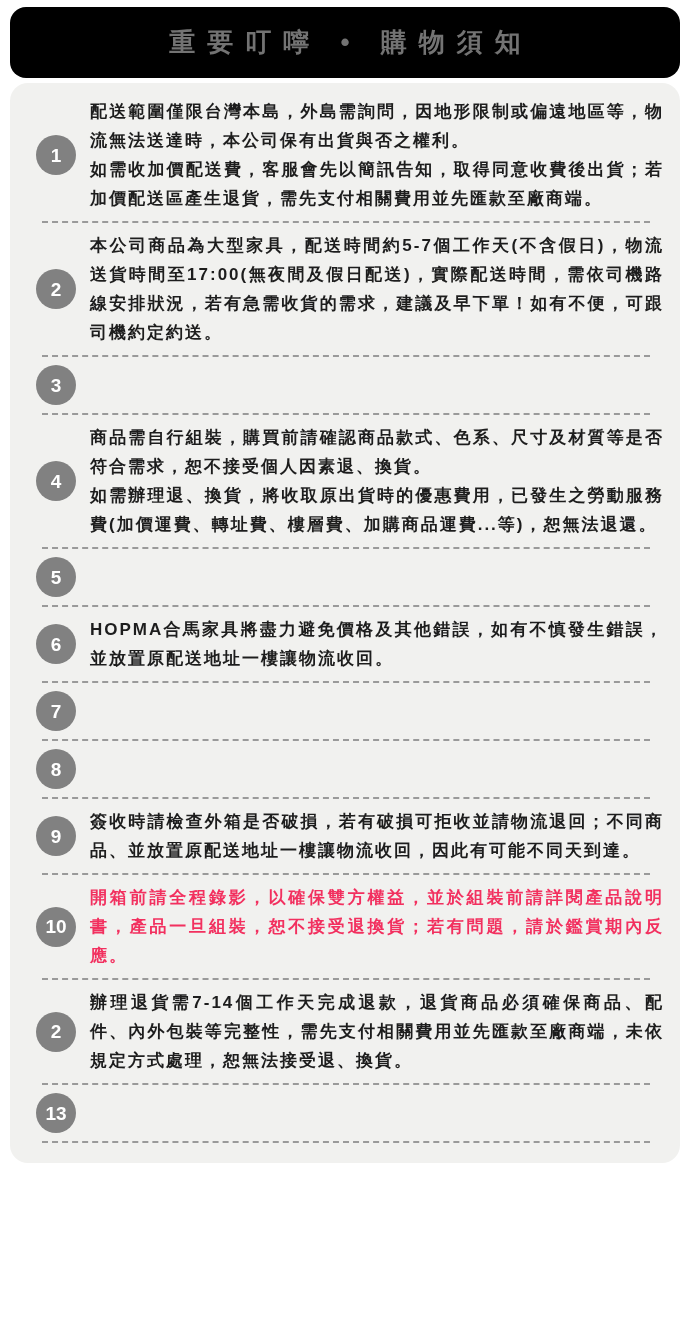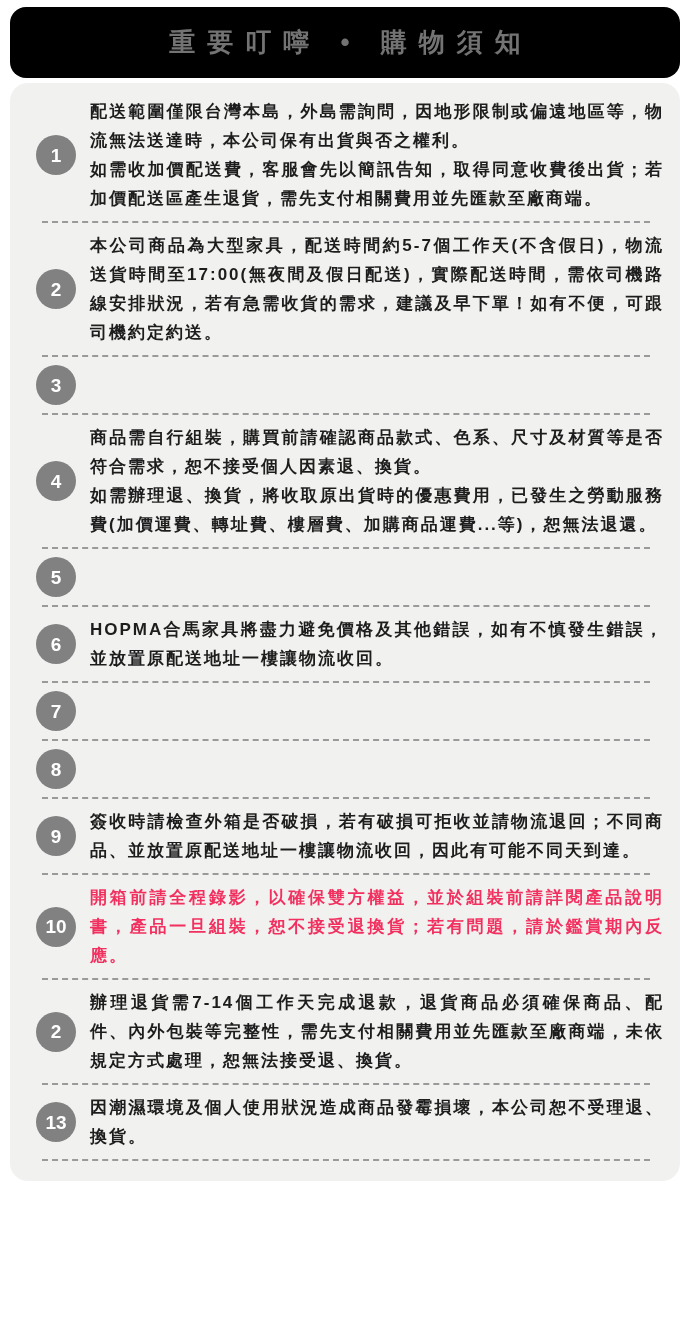--- a/index.html
+++ b/index.html
@@ -149,17 +149,16 @@
   <div class="sep"></div>
 
   <div class="row">
     <div class="badge">2</div>
     <div class="text">辦理退貨需7-14個工作天完成退款，退貨商品必須確保商品、配件、內外包裝等完整性，需先支付相關費用並先匯款至廠商端，未依規定方式處理，恕無法接受退、換貨。</div>
   </div>
   <div class="sep"></div>
 
   <div class="row">
     <div class="badge">13</div>
-    <div class="text">因潮濕環境及個人使用狀況造成商品發霉損壞，本公司恕不受理退、換貨。</div>
   </div>
   <div class="sep"></div>
 
 </div>
 
 </body></html>

